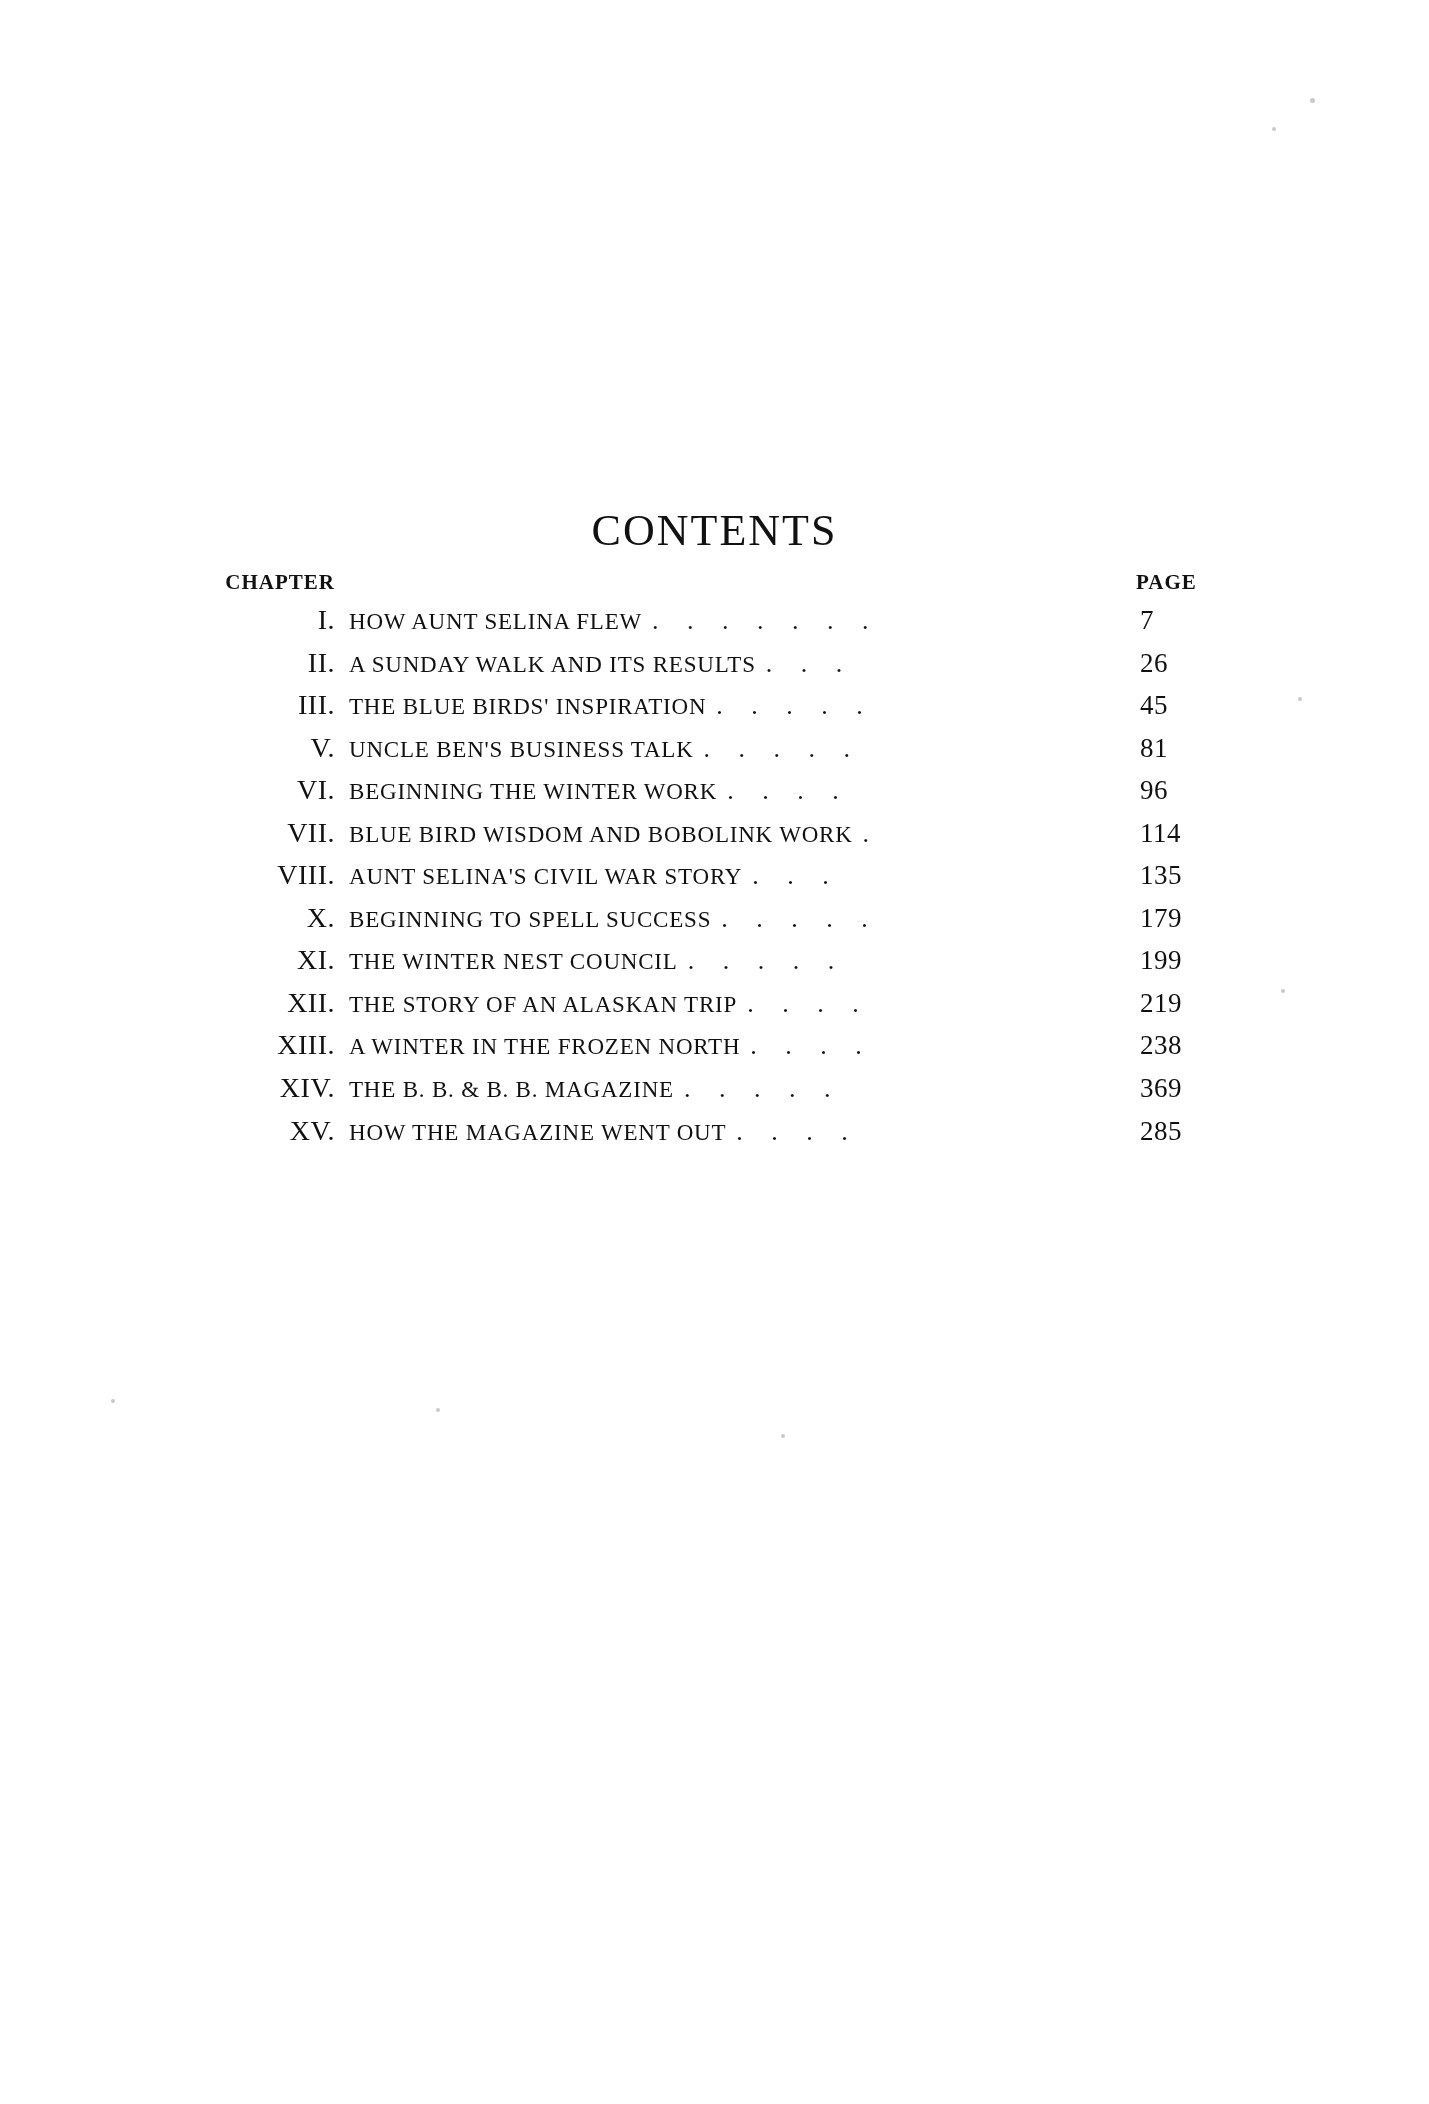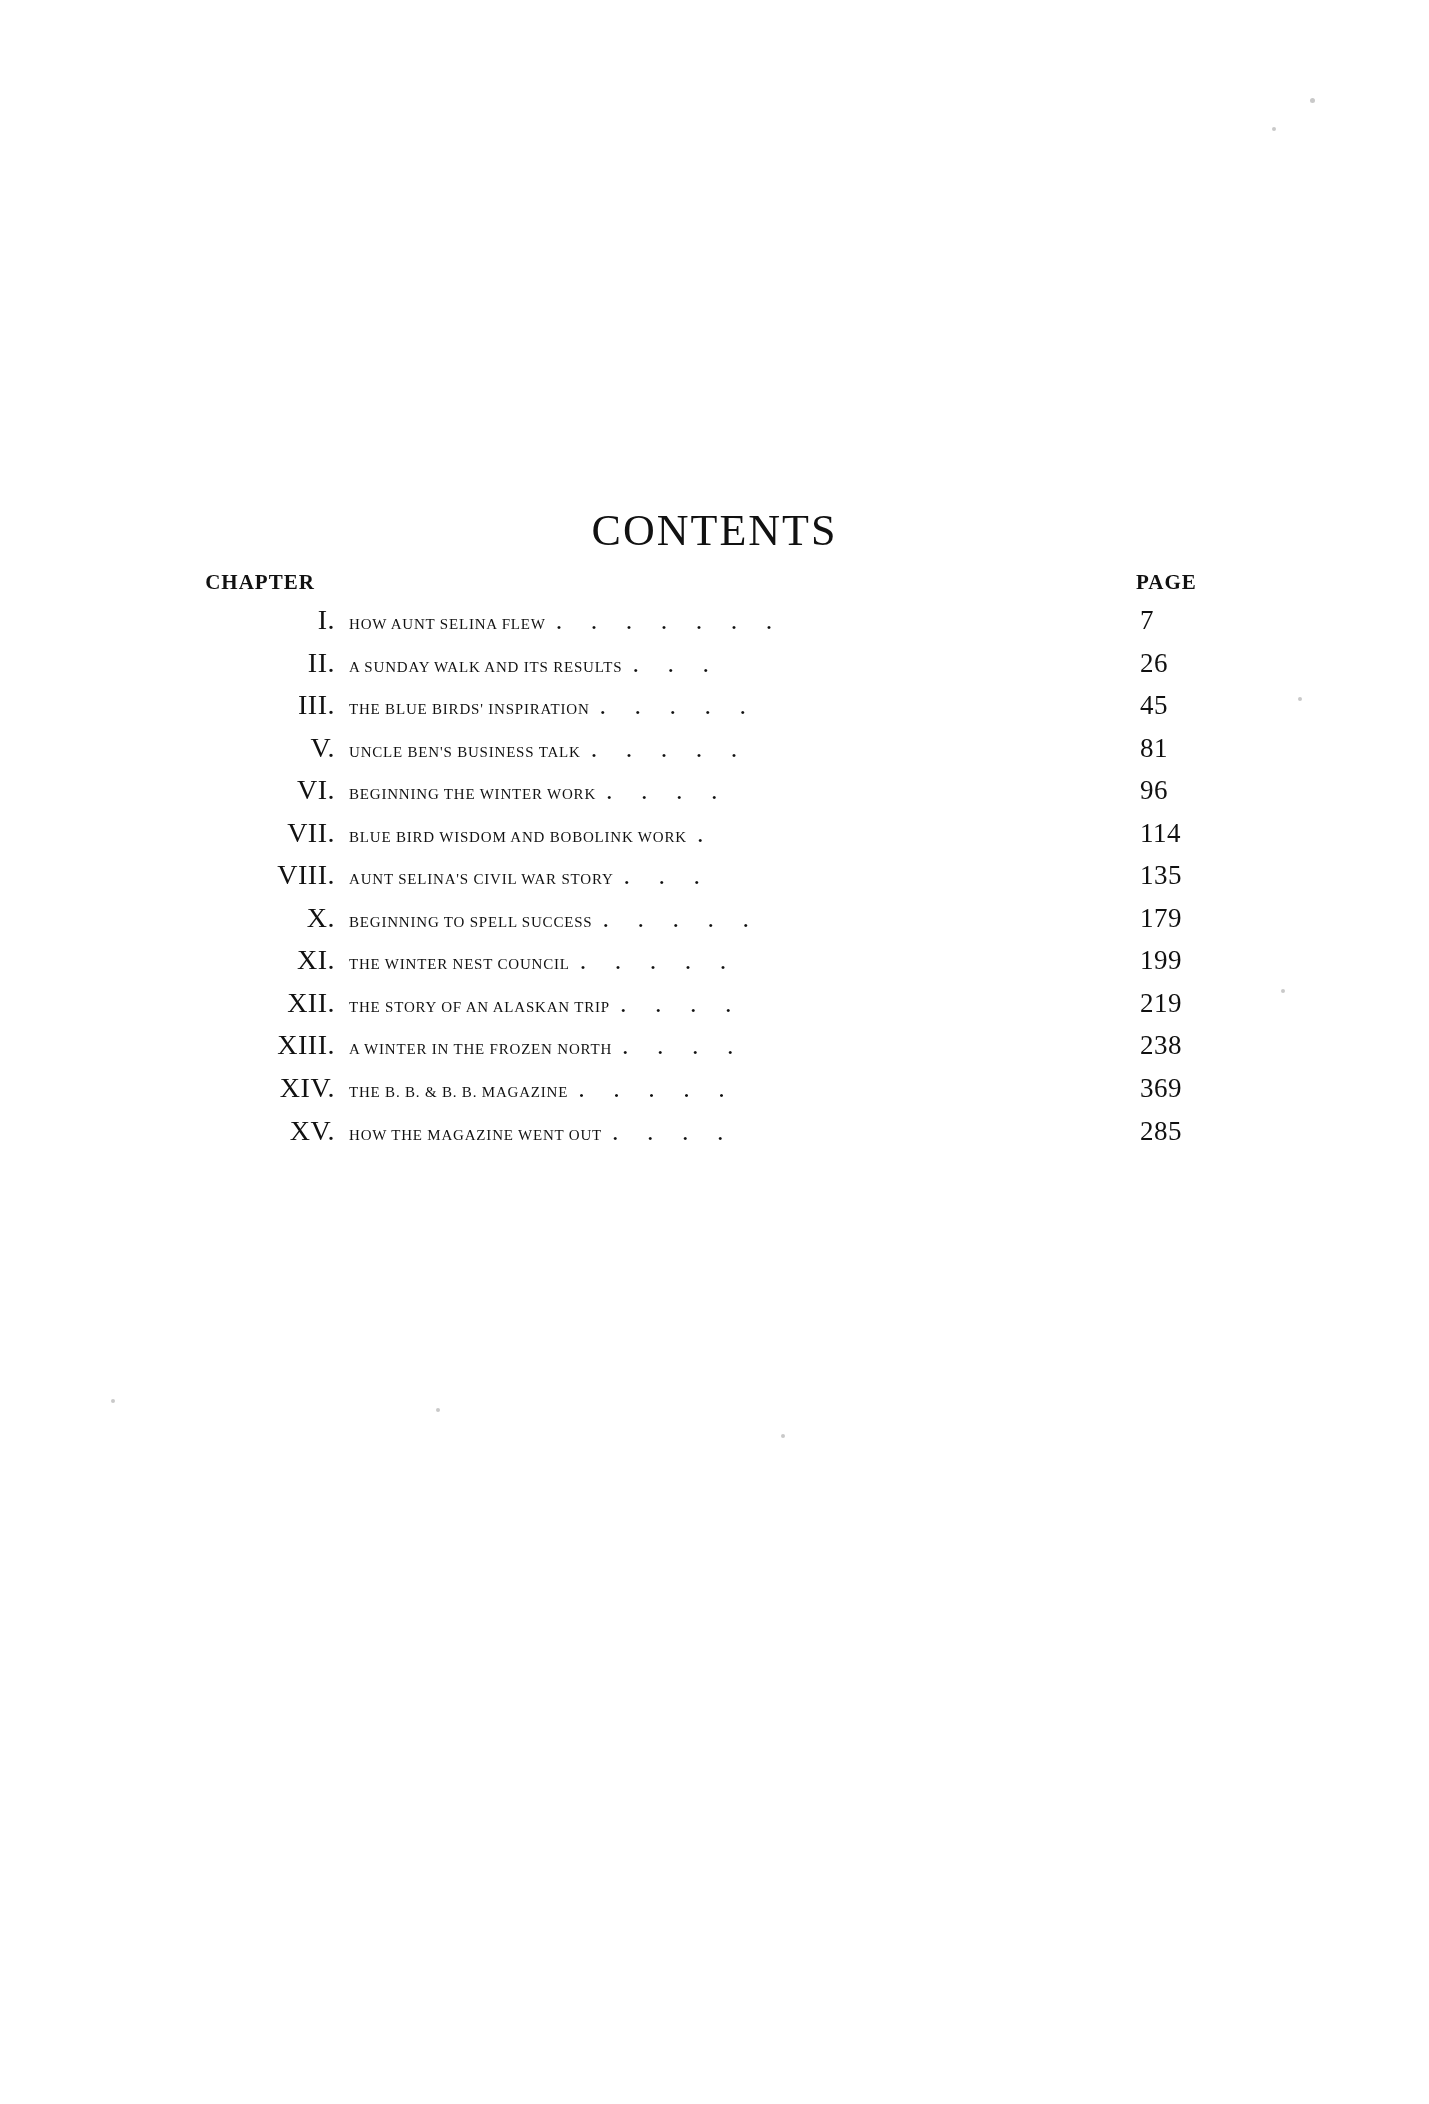--- a/index.html
+++ b/index.html
@@ -49,21 +49,21 @@
     display: flex;
     align-items: baseline;
     font-size: 21px;
     letter-spacing: 1px;
     font-weight: 700;
     color: #111;
     margin-bottom: 4px;
   }
   .toc-head-chapter {
     width: 150px;
-    text-align: center;
+    text-align: right;
     padding-left: 0px;
   }
   .toc-head-spacer { flex: 1; }
   .toc-head-page {
     width: 120px;
     text-align: left;
     padding-right: 4px;
   }
 
   .toc-row {
@@ -84,21 +84,21 @@
     flex: 0 0 auto;
   }
 
   .title-cell {
     flex: 1 1 auto;
     position: relative;
     overflow: hidden;
   }
 
   .chapter-title {
-    font-size: 15px;
+    font-size: 23px;
     letter-spacing: 0.8px;
     text-transform: uppercase;
   }
 
   .leader {
     display: inline-block;
     margin-left: 10px;
     letter-spacing: 11px;
     font-size: 26px;
     vertical-align: baseline;

